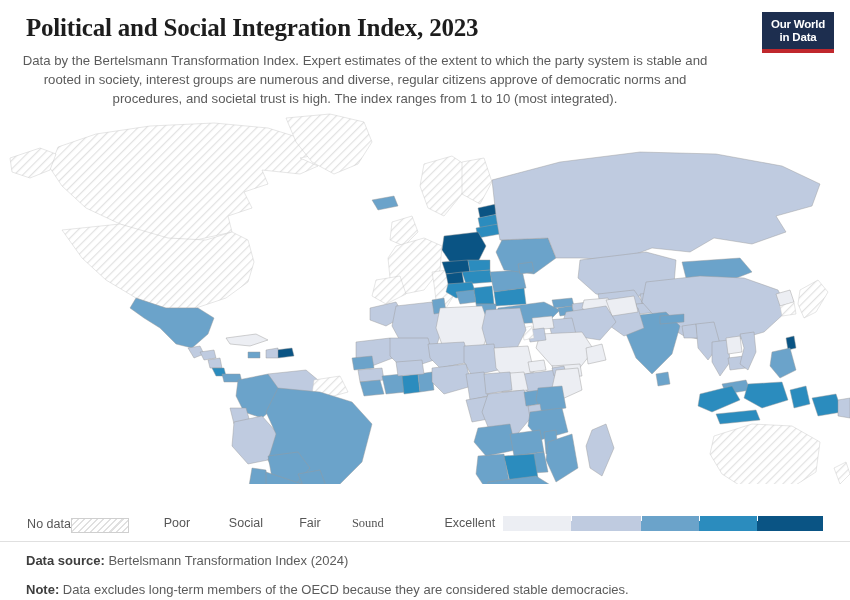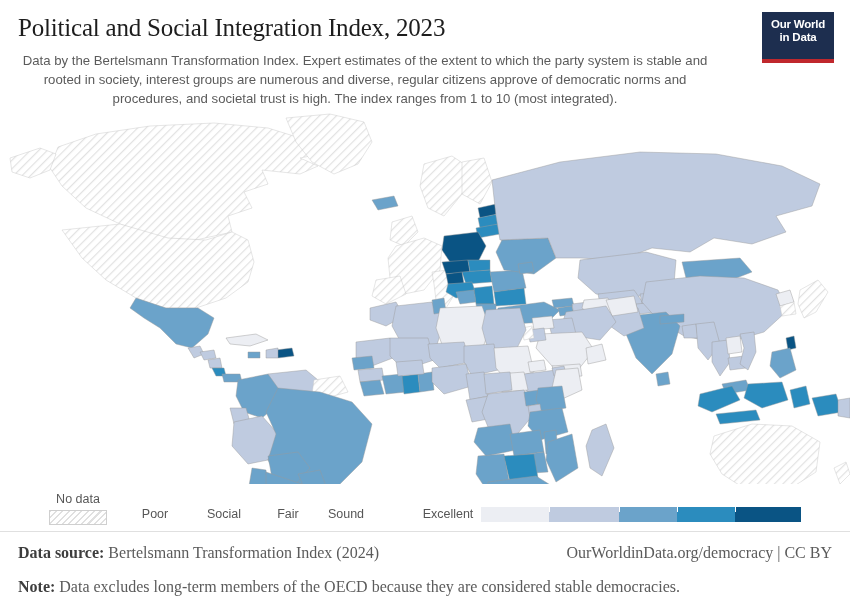--- a/index.html
+++ b/index.html
@@ -13,43 +13,43 @@
   }
   .chart-frame{
     position:absolute;inset:0;
     display:flex;flex-direction:column;
   }
 
   
   .header{padding:14px 18px 0 18px;position:relative;}
   .chart-title{
     font-family:"Liberation Serif",serif;
-    font-weight:normal;
+    font-weight:bold;
     font-size:25px;
     line-height:1.12;
     color:#1d1d1d;
     letter-spacing:-0.2px;
-    margin:0 150px 0 0;
+    margin:0 150px 0 8px;
   }
   .chart-subtitle{
     font-size:13.2px;
     line-height:1.45;
     color:#5b5b5b;
     margin:9px 120px 0 0;
     max-width:720px;
     text-align:center;
   }
 
   
   .owid-logo{
     position:absolute;top:12px;right:16px;
     width:72px;
     background:#1d2e4f;
     border-bottom:4px solid #c0282d;
-    padding:6px 6px 15px 6px;
+    padding:6px 6px 5px 6px;
     box-sizing:border-box;
   }
   .owid-logo .l1,.owid-logo .l2{
     display:block;text-align:center;
     color:#ffffff;font-weight:bold;
     font-size:11.5px;line-height:1.15;
     letter-spacing:-0.2px;
   }
 
   
@@ -62,21 +62,21 @@
   .country{stroke:#9a9a9a;stroke-width:0.45;stroke-linejoin:round;}
   .nodata{fill:url(#hatch);stroke:#c6c6c6;stroke-width:0.45;}
 
   
   .legend{
     position:absolute;
     left:0;right:0;bottom:6px;
     display:flex;justify-content:center;align-items:flex-end;
   }
   .legend-inner{display:flex;align-items:flex-end;gap:14px;}
-  .nodata-block{display:flex;flex-direction:column;align-items:center;}
+  .nodata-block{display:flex;flex-direction:row;align-items:center;}
   .nodata-label{font-size:12.5px;color:#565656;margin-bottom:4px;white-space:nowrap;}
   .nodata-swatch{
     width:58px;height:15px;
     border:1px solid #cfcfcf;
     background-color:#ffffff;
     background-image:repeating-linear-gradient(
       -45deg,#ffffff 0 3px,#e0e0e0 3px 4.5px);
     box-sizing:border-box;
   }
   .scale-block{display:flex;flex-direction:row;}
@@ -89,25 +89,24 @@
   .scale-bar{display:flex;height:15px;position:relative;}
   .scale-bar .seg{height:15px;position:relative;}
   .scale-bar .seg + .seg::before{
     content:"";position:absolute;left:0;top:0;
     width:1px;height:5px;background:#ffffff;
   }
 
   
   .footer{
     border-top:1px solid #e0e0e0;
-    padding:9px 18px 0 18px;
-    font-size:16px;
+    padding:9px 18px 0 26px;
+    font-size:13px;
     color:#5b5b5b;
     line-height:1.55;
-    font-family:Liberation Serif, serif;
   }
   .footer-row{display:flex;justify-content:space-between;align-items:baseline;gap:16px;}
   .footer b{color:#3d3d3d;font-weight:bold;}
   .footer-right{white-space:nowrap;color:#5b5b5b;}
   .footer-note{margin-top:9px;}
 </style>
 </head>
 <body>
 
 <div class="chart-frame">
@@ -298,21 +297,21 @@
         <div class="nodata-block">
           <div class="nodata-label">No data</div>
           <div class="nodata-swatch" style="background-color: rgb(255, 255, 255); background-image: repeating-linear-gradient(-45deg, rgb(255, 255, 255) 0px, rgb(255, 255, 255) 3px, rgb(224, 224, 224) 3px, rgb(224, 224, 224) 4.5px);"></div>
         </div>
 
         <div class="scale-block">
           <div class="scale-labels">
             <span style="width: 68px;">Poor</span>
             <span style="width: 70px;">Social</span>
             <span style="width: 58px;">Fair</span>
-            <span style="width: 58px;">Sound</span>
+            <span style="width: 58px; font-family: Liberation Serif, serif;">Sound</span>
             <span style="width: 66px; margin-left: 40px;">Excellent</span>
           </div>
           <div class="scale-bar">
             <div class="seg" style="background: rgb(236, 238, 243); width: 68px;"></div>
             <div class="seg" style="background: rgb(191, 203, 224); width: 70px;"></div>
             <div class="seg" style="background: rgb(107, 163, 202); width: 58px;"></div>
             <div class="seg" style="background: rgb(43, 140, 190); width: 58px;"></div>
             <div class="seg" style="background: rgb(10, 84, 132); width: 66px;"></div>
           </div>
         </div>
@@ -320,21 +319,20 @@
       </div>
     </div>
   </div>
 
   <div class="footer">
     <div class="footer-row">
       <div>
         <b>Data source:</b>
         <span>Bertelsmann Transformation Index (2024)</span>
       </div>
-      <div class="footer-right">OurWorldinData.org/democracy | CC BY</div>
     </div>
     <div class="footer-note">
       <b>Note:</b>
       <span>Data excludes long-term members of the OECD because they are considered stable democracies.</span>
     </div>
   </div>
 
 </div>
 
 </body></html>

